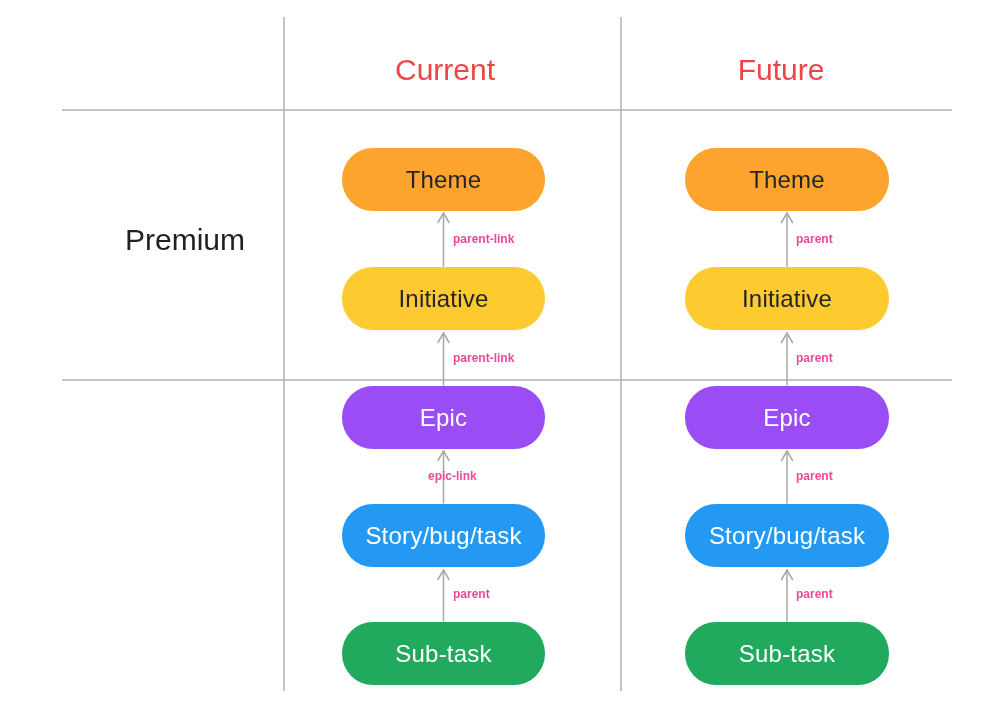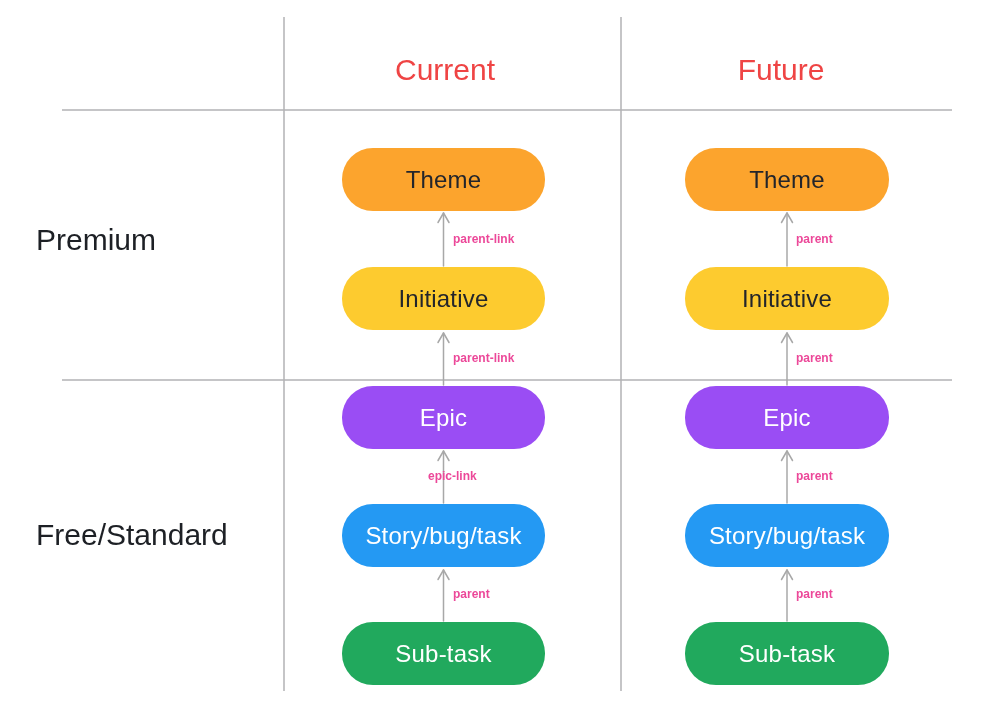--- a/index.html
+++ b/index.html
@@ -21,23 +21,22 @@
     width: 320px;
     line-height: 36px;
   }
   .row-header {
     position: absolute;
     left: 0;
     width: 245px;
     font-size: 30px;
     font-weight: 500;
     color: #1d2025;
-    text-align: left;
+    text-align: right;
     line-height: 36px;
-    padding-left: 36px;
   }
   .pill {
     position: absolute;
     display: flex;
     align-items: center;
     justify-content: center;
     border-radius: 31px;
     font-size: 24px;
     font-weight: 500;
     letter-spacing: 0.2px;
@@ -97,21 +96,20 @@
         <line x1="787" y1="570" x2="787" y2="621"></line>
           <path d="M781.5,579.5 L787,570 L792.5,579.5"></path>
       </g>
     </g>
   </svg>
 
   <div class="col-header" style="left:285px; top:52px;">Current</div>
   <div class="col-header" style="left:621px; top:52px;">Future</div>
 
   <div class="row-header" style="top:222px;">Premium</div>
-  <div class="row-header" style="top:517px;">Free/Standard</div>
 
   <div class="pill" style="left: 342px; top: 148px; width: 203px; height: 63px; background-color: rgb(252, 164, 45); color: rgb(35, 37, 43);">Theme</div>
   <div class="pill" style="left: 342px; top: 267px; width: 203px; height: 63px; background-color: rgb(253, 203, 47); color: rgb(35, 37, 43);">Initiative</div>
   <div class="pill" style="left: 342px; top: 386px; width: 203px; height: 63px; background-color: rgb(154, 77, 244); color: rgb(255, 255, 255);">Epic</div>
   <div class="pill" style="left: 342px; top: 504px; width: 203px; height: 63px; background-color: rgb(36, 153, 243); color: rgb(255, 255, 255);">Story/bug/task</div>
   <div class="pill" style="left: 342px; top: 622px; width: 203px; height: 63px; background-color: rgb(33, 169, 93); color: rgb(255, 255, 255);">Sub-task</div>
 
   <div class="pill" style="left: 685px; top: 148px; width: 204px; height: 63px; background-color: rgb(252, 164, 45); color: rgb(35, 37, 43);">Theme</div>
   <div class="pill" style="left: 685px; top: 267px; width: 204px; height: 63px; background-color: rgb(253, 203, 47); color: rgb(35, 37, 43);">Initiative</div>
   <div class="pill" style="left: 685px; top: 386px; width: 204px; height: 63px; background-color: rgb(154, 77, 244); color: rgb(255, 255, 255);">Epic</div>

